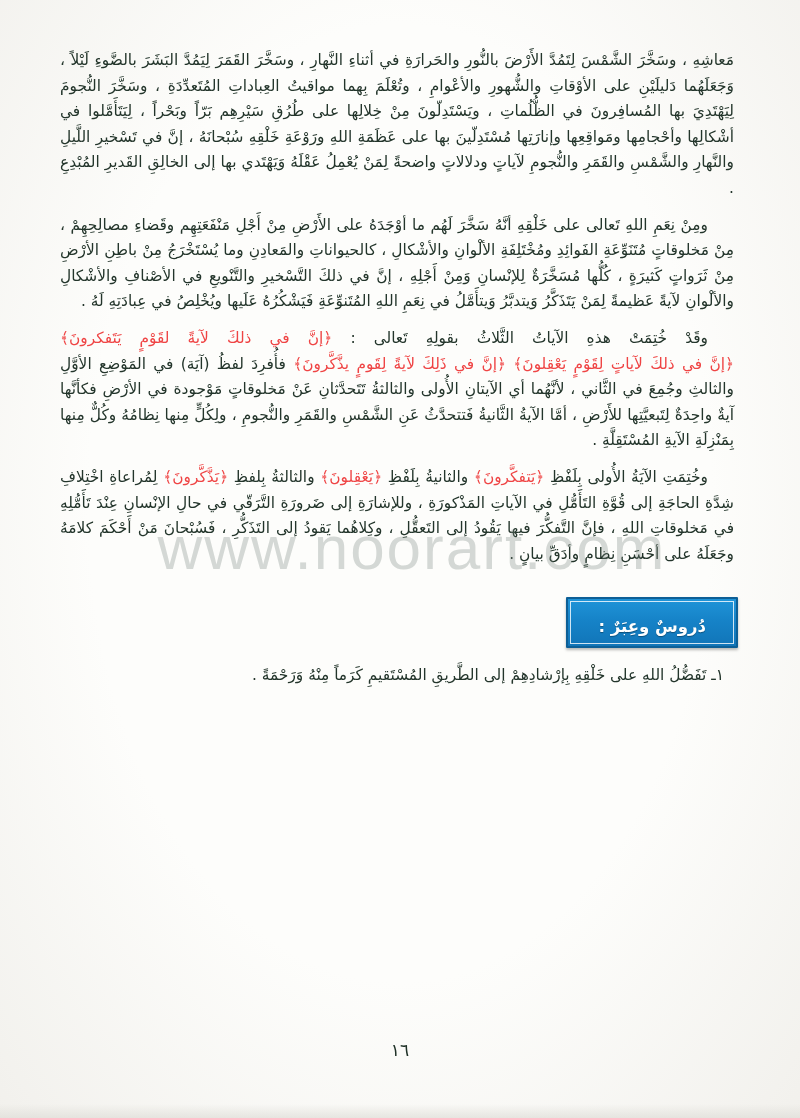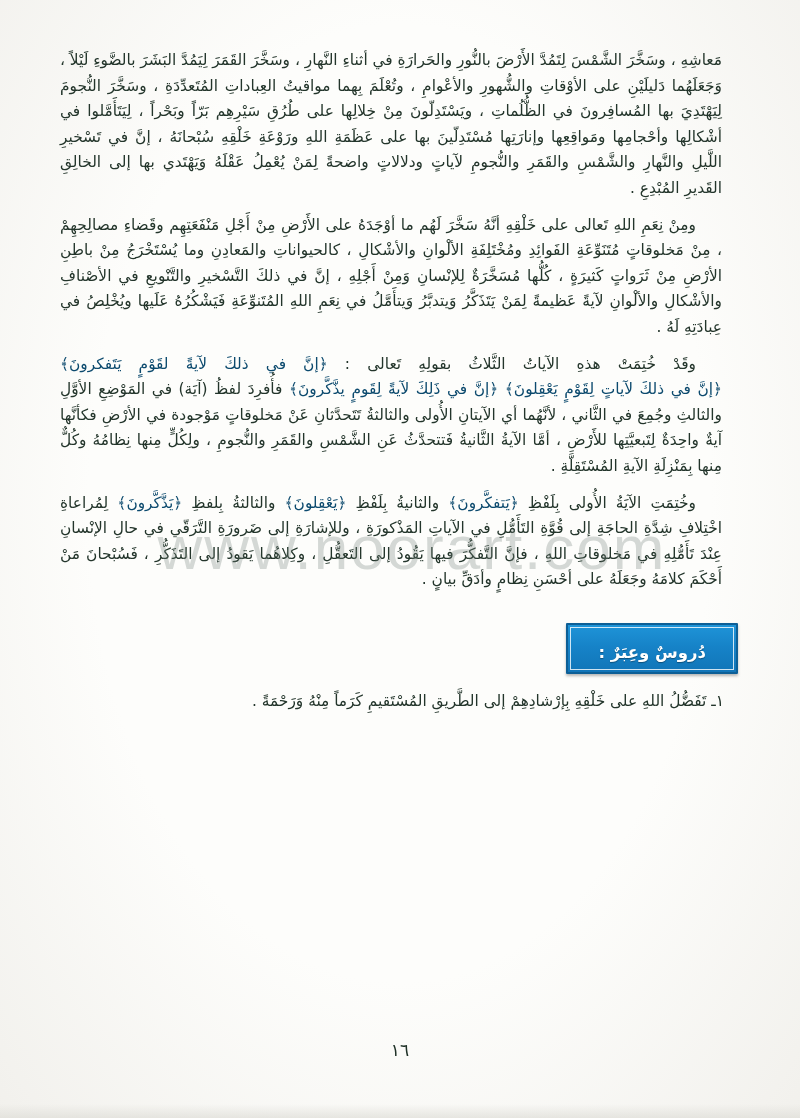--- a/index.html
+++ b/index.html
@@ -60,21 +60,21 @@
     text-align: justify;
   }
 
   .para {
     font-family: "DejaVu Sans", "Liberation Sans", sans-serif;
     font-size: 15.4px;
     line-height: 25.6px;
     color: #23352b;
     text-align: justify;
     text-justify: inter-word;
-    margin: 0 16px 2px 0;
+    margin: 0 4px 2px 0;
     text-indent: 0;
   }
   .para.indent {
     text-indent: 26px;
   }
 
   .spacer-sm { height: 9px; }
 
   
   .verse-block {
@@ -111,21 +111,21 @@
     padding: 0 2px;
     box-sizing: content-box;
   }
   .verse-dot {
     color: #1a7ab8;
     font-size: 18px;
   }
 
   
   .quoted {
-    color: #0c4a6e;
+    color: #ef4444;
     white-space: nowrap;
   }
 
   
   .section-box-wrap {
     margin: 30px 0 0 0;
     display: flex;
     justify-content: flex-start;
     direction: rtl;
   }

